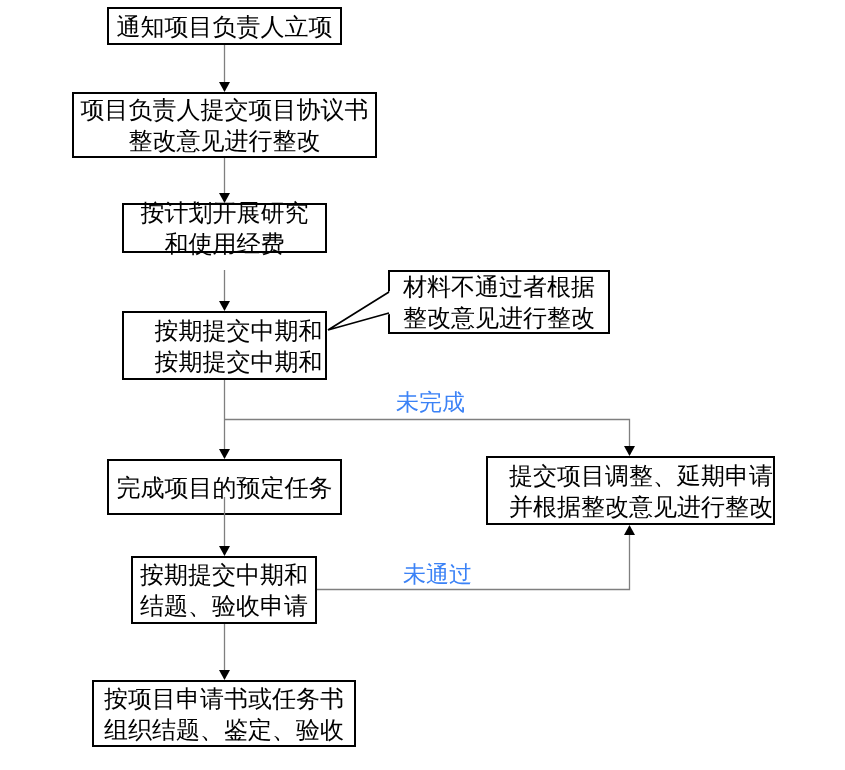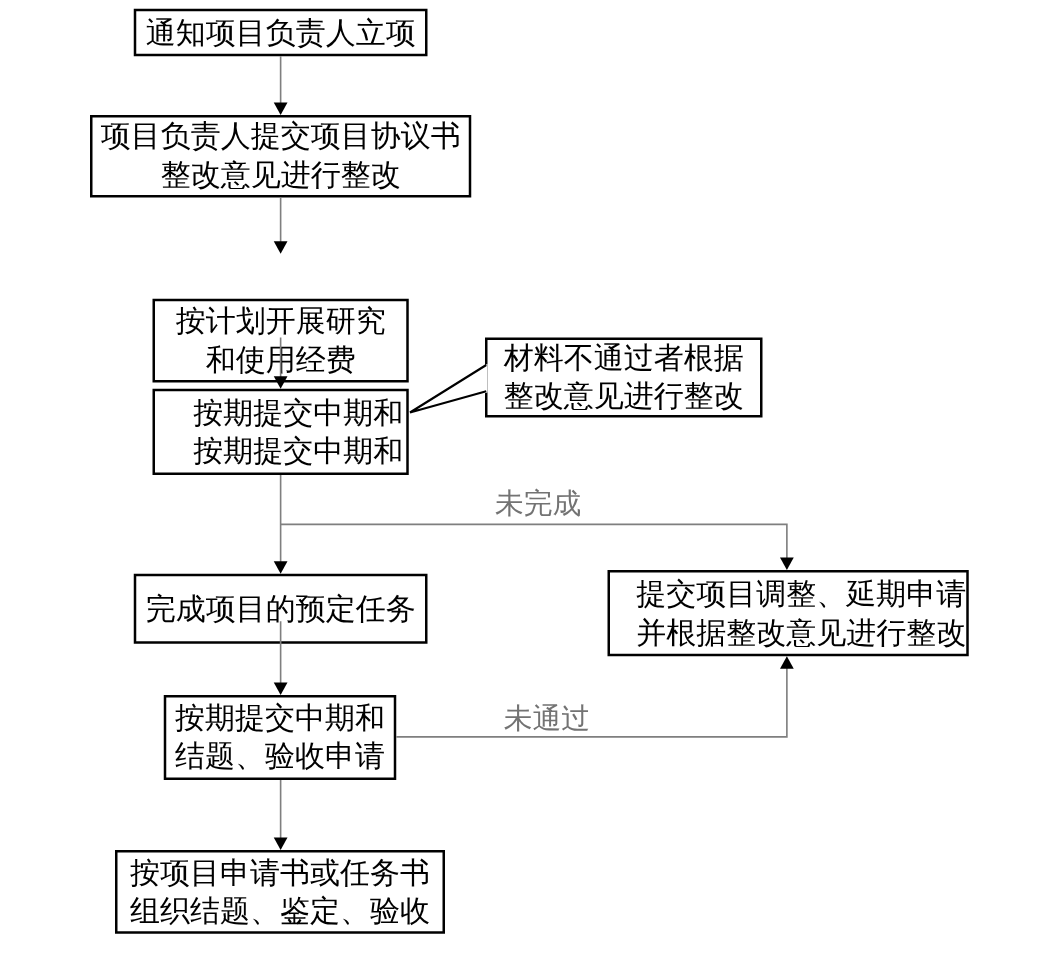--- a/index.html
+++ b/index.html
@@ -28,21 +28,21 @@
     font-size: 24px;
     line-height: 31px;
     color: #000000;
     z-index: 1;
   }
   .node .line { display: block; white-space: nowrap; }
   .edge-label {
     position: absolute;
     font-size: 23px;
     line-height: 26px;
-    color: #737373;
+    color: #3b82f6;
     white-space: nowrap;
     z-index: 3;
     text-align: right;
   }
   #wires {
     position: absolute;
     left: 0; top: 0;
     width: 845px; height: 770px;
     z-index: 2;
     pointer-events: none;
@@ -59,21 +59,21 @@
 
   <div class="node" style="left:107px; top:7px; width:235px; height:38px;">
     <span class="line">通知项目负责人立项</span>
   </div>
 
   <div class="node" style="left:72px; top:92px; width:305px; height:66px;align-items:center;">
     <span class="line">项目负责人提交项目协议书</span>
     <span class="line">整改意见进行整改</span>
   </div>
 
-  <div class="node" style="left:122px; top:203px; width:205px; height:67px;margin-top:36px;">
+  <div class="node" style="left:122px; top:203px; width:205px; height:50px;">
     <span class="line">按计划开展研究</span>
     <span class="line">和使用经费</span>
   </div>
 
   <div class="node" style="left:122px; top:311px; width:205px; height:69px;padding-left:28px;">
     <span class="line">按期提交中期和</span>
     <span class="line">按期提交中期和</span>
   </div>
 
   <div class="node" style="left:388px; top:270px; width:222px; height:64px;">

